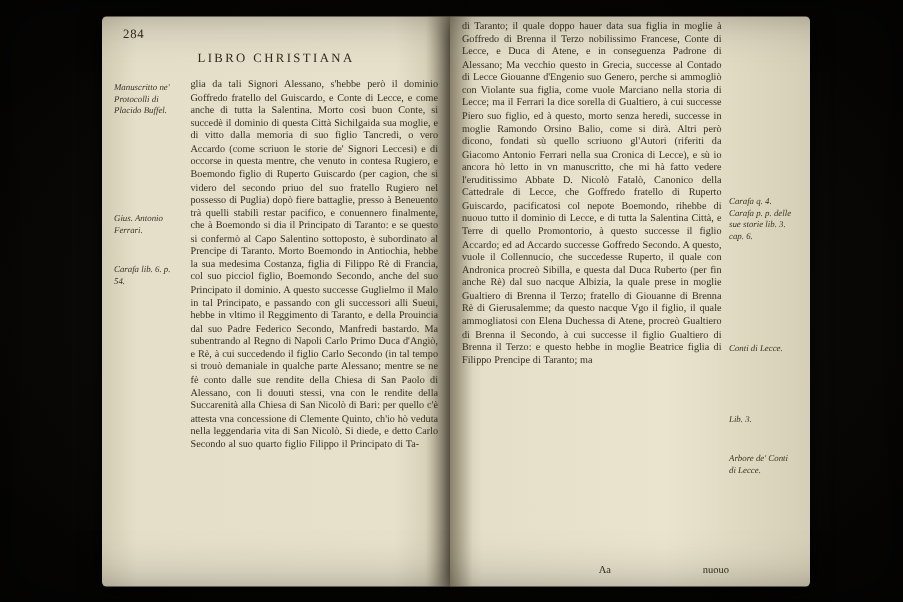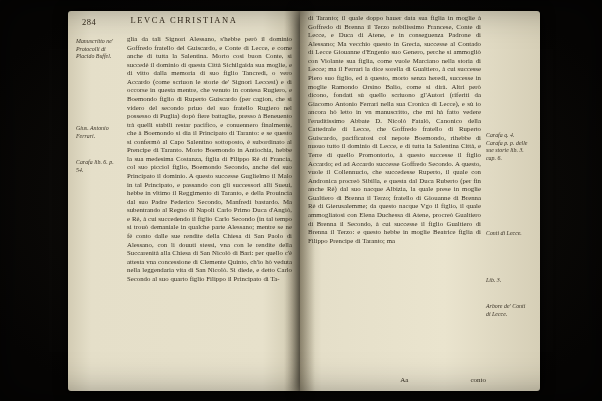--- a/index.html
+++ b/index.html
@@ -26,21 +26,21 @@
   }
   .page-left::after {
     content:""; position:absolute; top:0; right:0; bottom:0; width:16px; pointer-events:none;
     background:linear-gradient(to right, rgba(60,50,30,0), rgba(50,40,22,0.38));
   }
   .page-right::before {
     content:""; position:absolute; top:0; left:0; bottom:0; width:15px; pointer-events:none;
     background:linear-gradient(to left, rgba(60,50,30,0), rgba(50,40,22,0.42));
   }
   .page-header {
-    position:relative; height:17px; padding-top:4px;
+    position:relative; height:17px; padding-top:22px;
     font-size:8.5px; letter-spacing:1.6px; text-align:center;
     color:#33291c;
   }
   .page-header .pagenum { position:absolute; top:6px; letter-spacing:0.5px; }
   .page-left .pagenum { left:14px; }
   .page-right .pagenum { right:14px; }
   .page-body { position:relative; display:flex; padding:3px 8px 6px 8px; }
   .text-col {
     flex:1; text-align:justify; font-size:6.8px; line-height:1.26;
     color:#332d22; word-spacing:0.2px;
@@ -72,21 +72,21 @@
 </style>
 </head>
 <body>
 
 <div class="stage">
   <div class="spread">
 
     <div class="page page-left">
       <div class="page-header">
         <span class="pagenum">284</span>
-        <span class="running-title">LEVCA CHRISTIANA</span>
+        <span class="running-title">LIBRO CHRISTIANA</span>
       </div>
       <div class="page-body">
         <div class="margin-col left-col">
           <div class="margin-note note-l-0">Manuscritto ne' Protocolli di Placido Buffel.</div>
           <div class="margin-note note-l-1">Gius. Antonio Ferrari.</div>
           <div class="margin-note note-l-2">Carafa lib. 6. p. 54.</div>
         </div>
         <div class="text-col">glia da tali Signori Alessano, s'hebbe però il dominio Goffredo fratello del Guiscardo, e Conte di Lecce, e come anche di tutta la Salentina. Morto così buon Conte, si succedè il dominio di questa Città Sichilgaida sua moglie, e di vitto dalla memoria di suo figlio Tancredi, o vero Accardo (come scriuon le storie de' Signori Leccesi) e di occorse in questa mentre, che venuto in contesa Rugiero, e Boemondo figlio di Ruperto Guiscardo (per cagion, che si videro del secondo priuo del suo fratello Rugiero nel possesso di Puglia) dopò fiere battaglie, presso à Beneuento trà quelli stabilì restar pacifico, e conuennero finalmente, che à Boemondo si dia il Principato di Taranto: e se questo si confermò al Capo Salentino sottoposto, è subordinato al Prencipe di Taranto. Morto Boemondo in Antiochia, hebbe la sua medesima Costanza, figlia di Filippo Rè di Francia, col suo picciol figlio, Boemondo Secondo, anche del suo Principato il dominio. A questo successe Guglielmo il Malo in tal Principato, e passando con gli successori alli Sueui, hebbe in vltimo il Reggimento di Taranto, e della Prouincia dal suo Padre Federico Secondo, Manfredi bastardo. Ma subentrando al Regno di Napoli Carlo Primo Duca d'Angiò, e Rè, à cui succedendo il figlio Carlo Secondo (in tal tempo si trouò demaniale in qualche parte Alessano; mentre se ne fè conto dalle sue rendite della Chiesa di San Paolo di Alessano, con li douuti stessi, vna con le rendite della Succarenità alla Chiesa di San Nicolò di Bari: per quello c'è attesta vna concessione di Clemente Quinto, ch'io hò veduta nella leggendaria vita di San Nicolò. Si diede, e detto Carlo Secondo al suo quarto figlio Filippo il Principato di Ta-</div>
       </div>
     </div>
@@ -97,19 +97,19 @@
         <div class="margin-col right-col">
           <div class="margin-note note-r-0">Carafa q. 4. Carafa p. p. delle sue storie lib. 3. cap. 6.</div>
           <div class="margin-note note-r-1">Conti di Lecce.</div>
           <div class="margin-note note-r-2">Lib. 3.</div>
           <div class="margin-note note-r-3">Arbore de' Conti di Lecce.</div>
         </div>
       </div>
       <div class="page-footer">
         <span class="spacer"></span>
         <span>Aa</span>
-        <span>conto</span>
+        <span>nuouo</span>
       </div>
     </div>
 
   </div>
   <div class="edge-vignette"></div>
 </div>
 
 </body></html>

